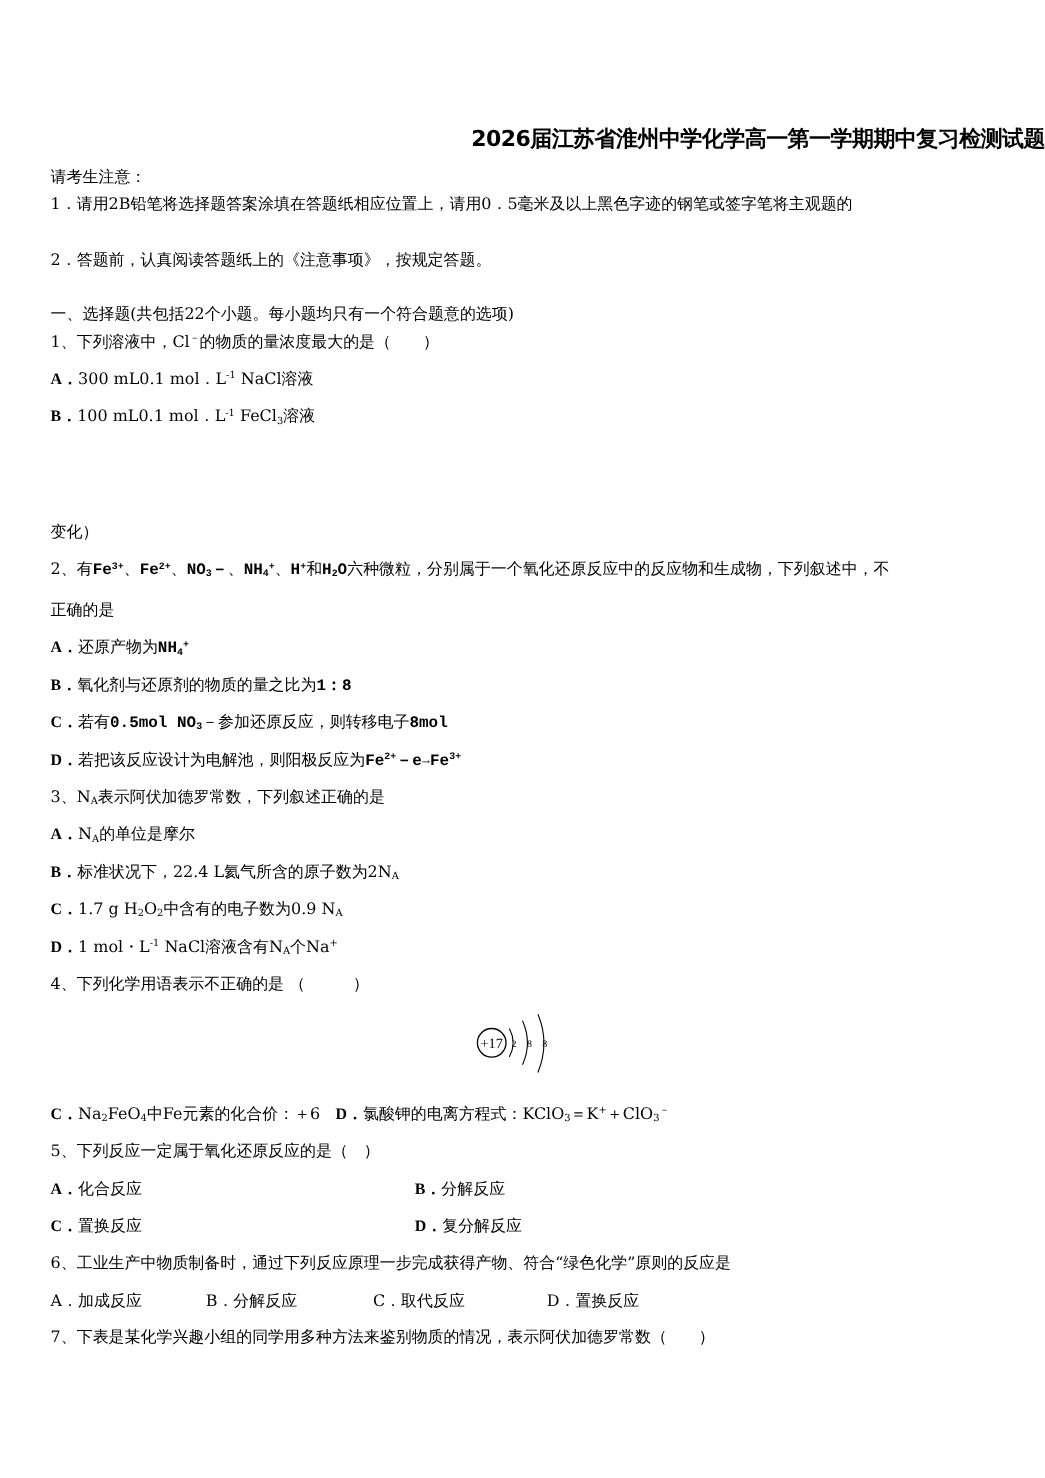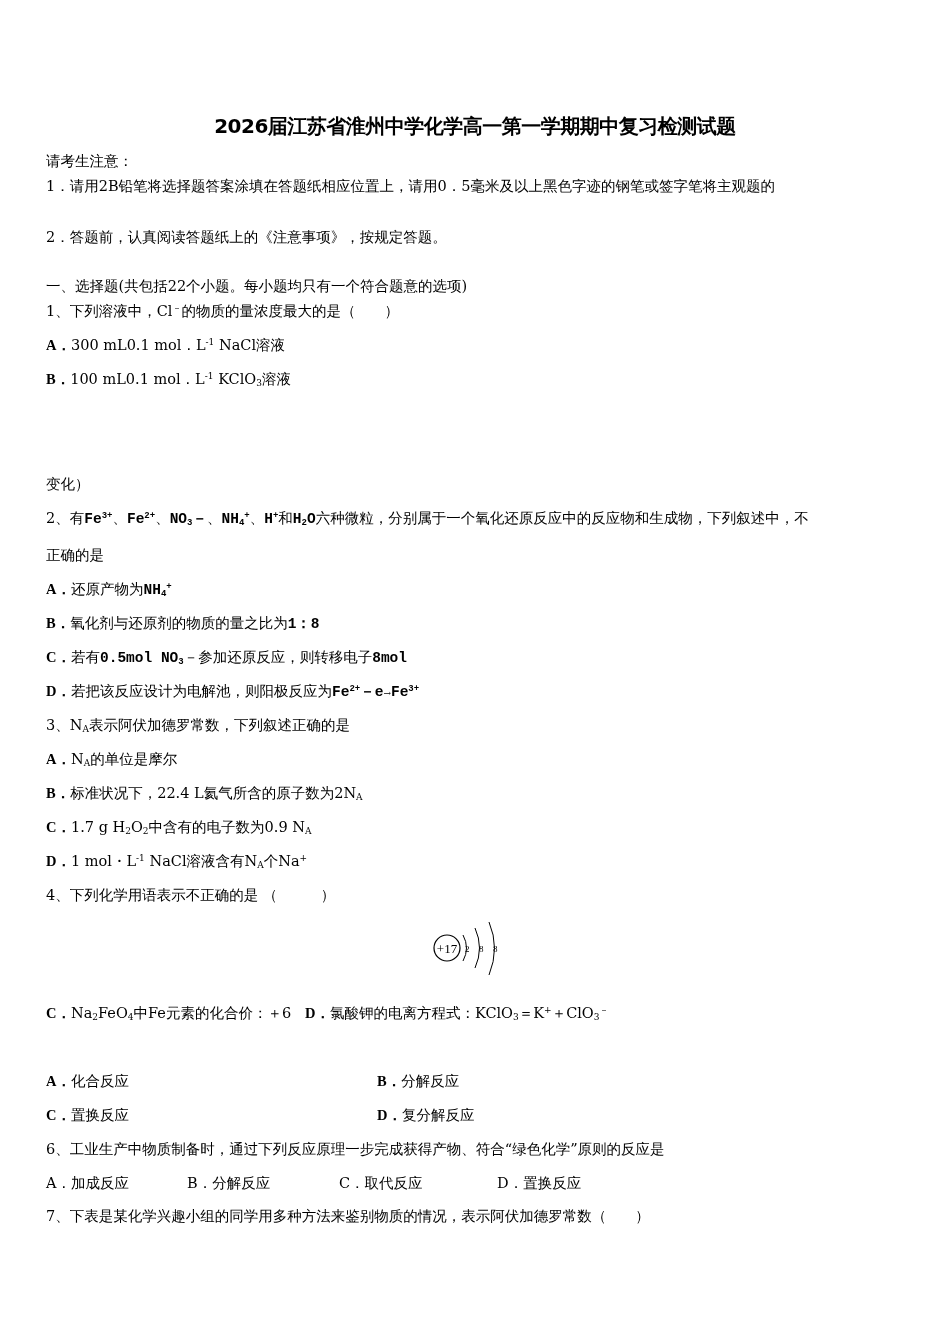--- a/index.html
+++ b/index.html
@@ -3,21 +3,21 @@
   <meta charset="utf-8">
   <style>
     html, body { margin: 0; padding: 0; background: #ffffff; }
     body {
       width: 950px; height: 1344px; position: relative; overflow: hidden;
       font-family: "DejaVu Serif", "Liberation Serif", serif;
       color: #000;
     }
     .page { position: absolute; left: 0; top: 0; width: 950px; height: 1344px; }
     .title {
-      position: absolute; top: 113px; left: 0; width: 950px; text-align: center;
+      position: absolute; top: 113px; left: 0; width: 950px; text-align: right;
       font-family: "DejaVu Sans", "Liberation Sans", sans-serif;
       font-weight: bold; font-size: 20px; letter-spacing: -0.5px;
     }
     .line {
       position: absolute; left: 46px; font-size: 14.5px; line-height: 18px;
       white-space: nowrap;
     }
     .opt-letter { font-family: "Liberation Serif", serif; font-weight: bold; }
     .bold-chem { font-family: Liberation Mono, monospace; font-weight: bold; }
     sup, sub { font-size: 9px; line-height: 0; }
@@ -39,21 +39,21 @@
 
   <div class="line" style="top:277px">一、选择题(共包括22个小题。每小题均只有一个符合题意的选项)</div>
 
   <div class="line" style="top:302px">
     <span>1、</span><span>下列溶液中，Cl</span><sup>－</sup><span>的物质的量浓度最大的是（　　）</span>
   </div>
   <div class="line" style="top:336px">
     <span class="opt-letter">A．</span><span>300 mL0.1 mol．L</span><sup>-1</sup><span> NaCl溶液</span>
   </div>
   <div class="line" style="top:370px">
-    <span class="opt-letter">B．</span><span>100 mL0.1 mol．L</span><sup>-1</sup><span> KClO</span><sub>3</sub><span>溶液</span>
+    <span class="opt-letter">B．</span><span>100 mL0.1 mol．L</span><sup>-1</sup><span> FeCl</span><sub>3</sub><span>溶液</span>
   </div>
   <div class="line" style="top:475px">变化）</div>
 
   <div class="line" style="top:509px">
     <span>2、</span><span>有</span><span class="bold-chem">Fe</span><sup class="bold-chem">3+</sup><span>、</span><span class="bold-chem">Fe</span><sup class="bold-chem">2+</sup><span>、</span><span class="bold-chem">NO</span><sub class="bold-chem">3</sub><span class="bold-chem">－</span><span>、</span><span class="bold-chem">NH</span><sub class="bold-chem">4</sub><sup class="bold-chem">+</sup><span>、</span><span class="bold-chem">H</span><sup class="bold-chem">+</sup><span>和</span><span class="bold-chem">H</span><sub class="bold-chem">2</sub><span class="bold-chem">O</span><span>六种微粒，分别属于一个氧化还原反应中的反应物和生成物，下列叙述中，不</span>
   </div>
   <div class="line" style="top:546px">正确的是</div>
   <div class="line" style="top:580px">
     <span class="opt-letter">A．</span><span>还原产物为</span><span class="bold-chem">NH</span><sub class="bold-chem">4</sub><sup class="bold-chem">+</sup>
   </div>
@@ -93,20 +93,23 @@
     <text x="35" y="32" font-size="9" font-family="Liberation Serif, serif">2</text>
     <path d="M45 8 Q54 28 45 48" fill="none" stroke="#000" stroke-width="1"></path>
     <text x="49" y="32" font-size="9" font-family="Liberation Serif, serif">8</text>
     <path d="M59 2 Q70 28 59 55" fill="none" stroke="#000" stroke-width="1"></path>
     <text x="63" y="32" font-size="9" font-family="Liberation Serif, serif">8</text>
   </svg>
   <div class="line" style="top:1004px">
     <span class="opt-letter">C．</span><span>Na</span><sub>2</sub><span>FeO</span><sub>4</sub><span>中Fe元素的化合价：＋6</span><span>&nbsp;&nbsp;&nbsp;</span><span class="opt-letter">D．</span><span>氯酸钾的电离方程式：KClO</span><sub>3</sub><span>＝K</span><sup>+</sup><span>＋ClO</span><sub>3</sub><sup>－</sup>
   </div>
 
+  <div class="line" style="top:1038px">
+    <span>5、</span><span>下列反应一定属于氧化还原反应的是（　）</span>
+  </div>
   <div class="line" style="top:1072px">
     <span class="opt-letter">A．</span><span>化合反应</span>
   </div>
   <div class="line col2" style="top:1072px">
     <span class="opt-letter">B．</span><span>分解反应</span>
   </div>
   <div class="line" style="top:1106px">
     <span class="opt-letter">C．</span><span>置换反应</span>
   </div>
   <div class="line col2" style="top:1106px">

